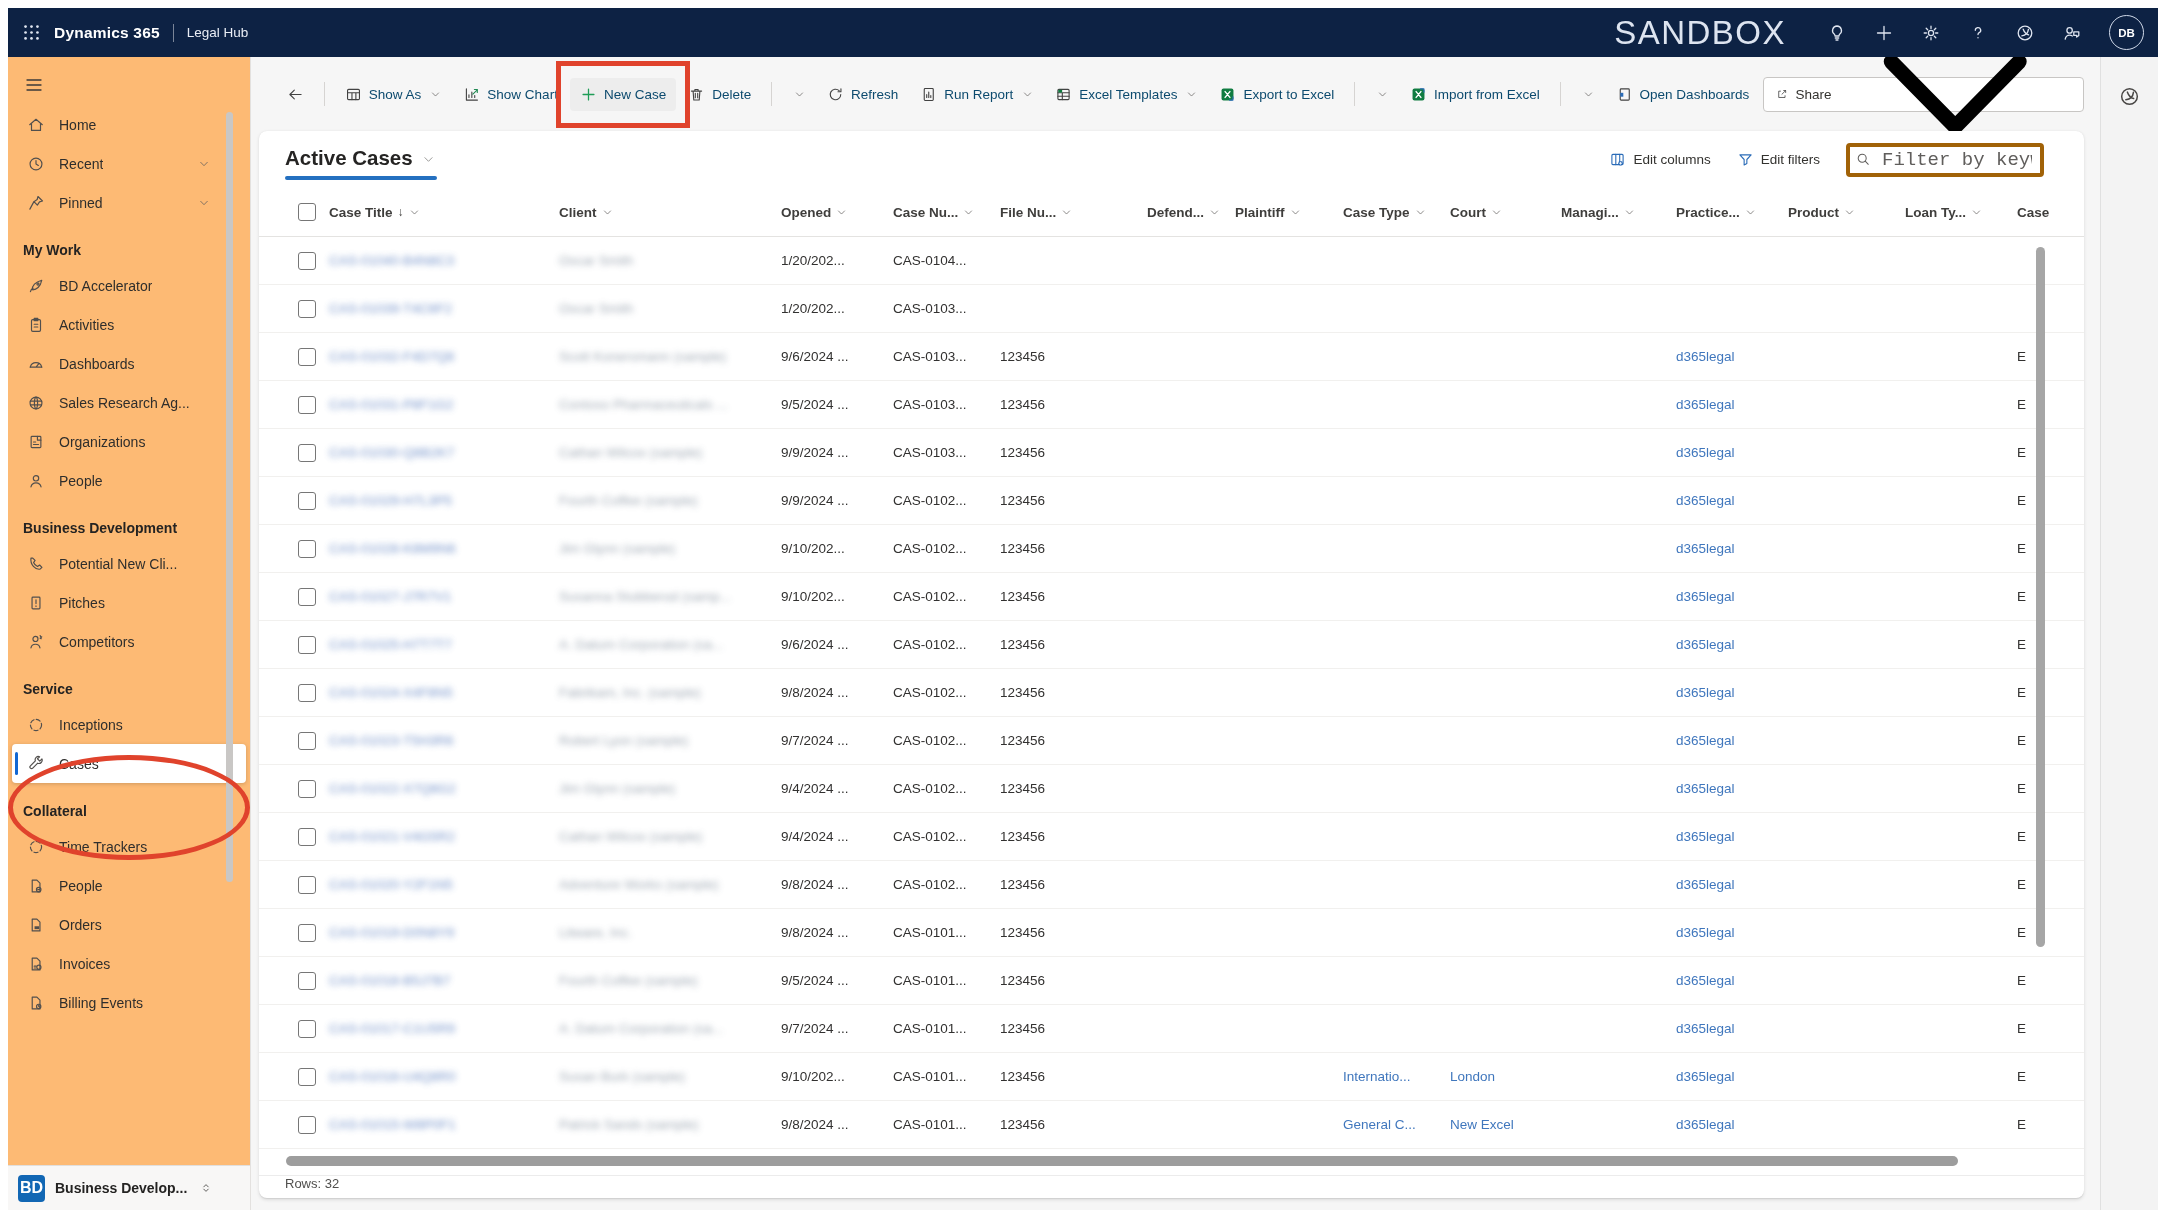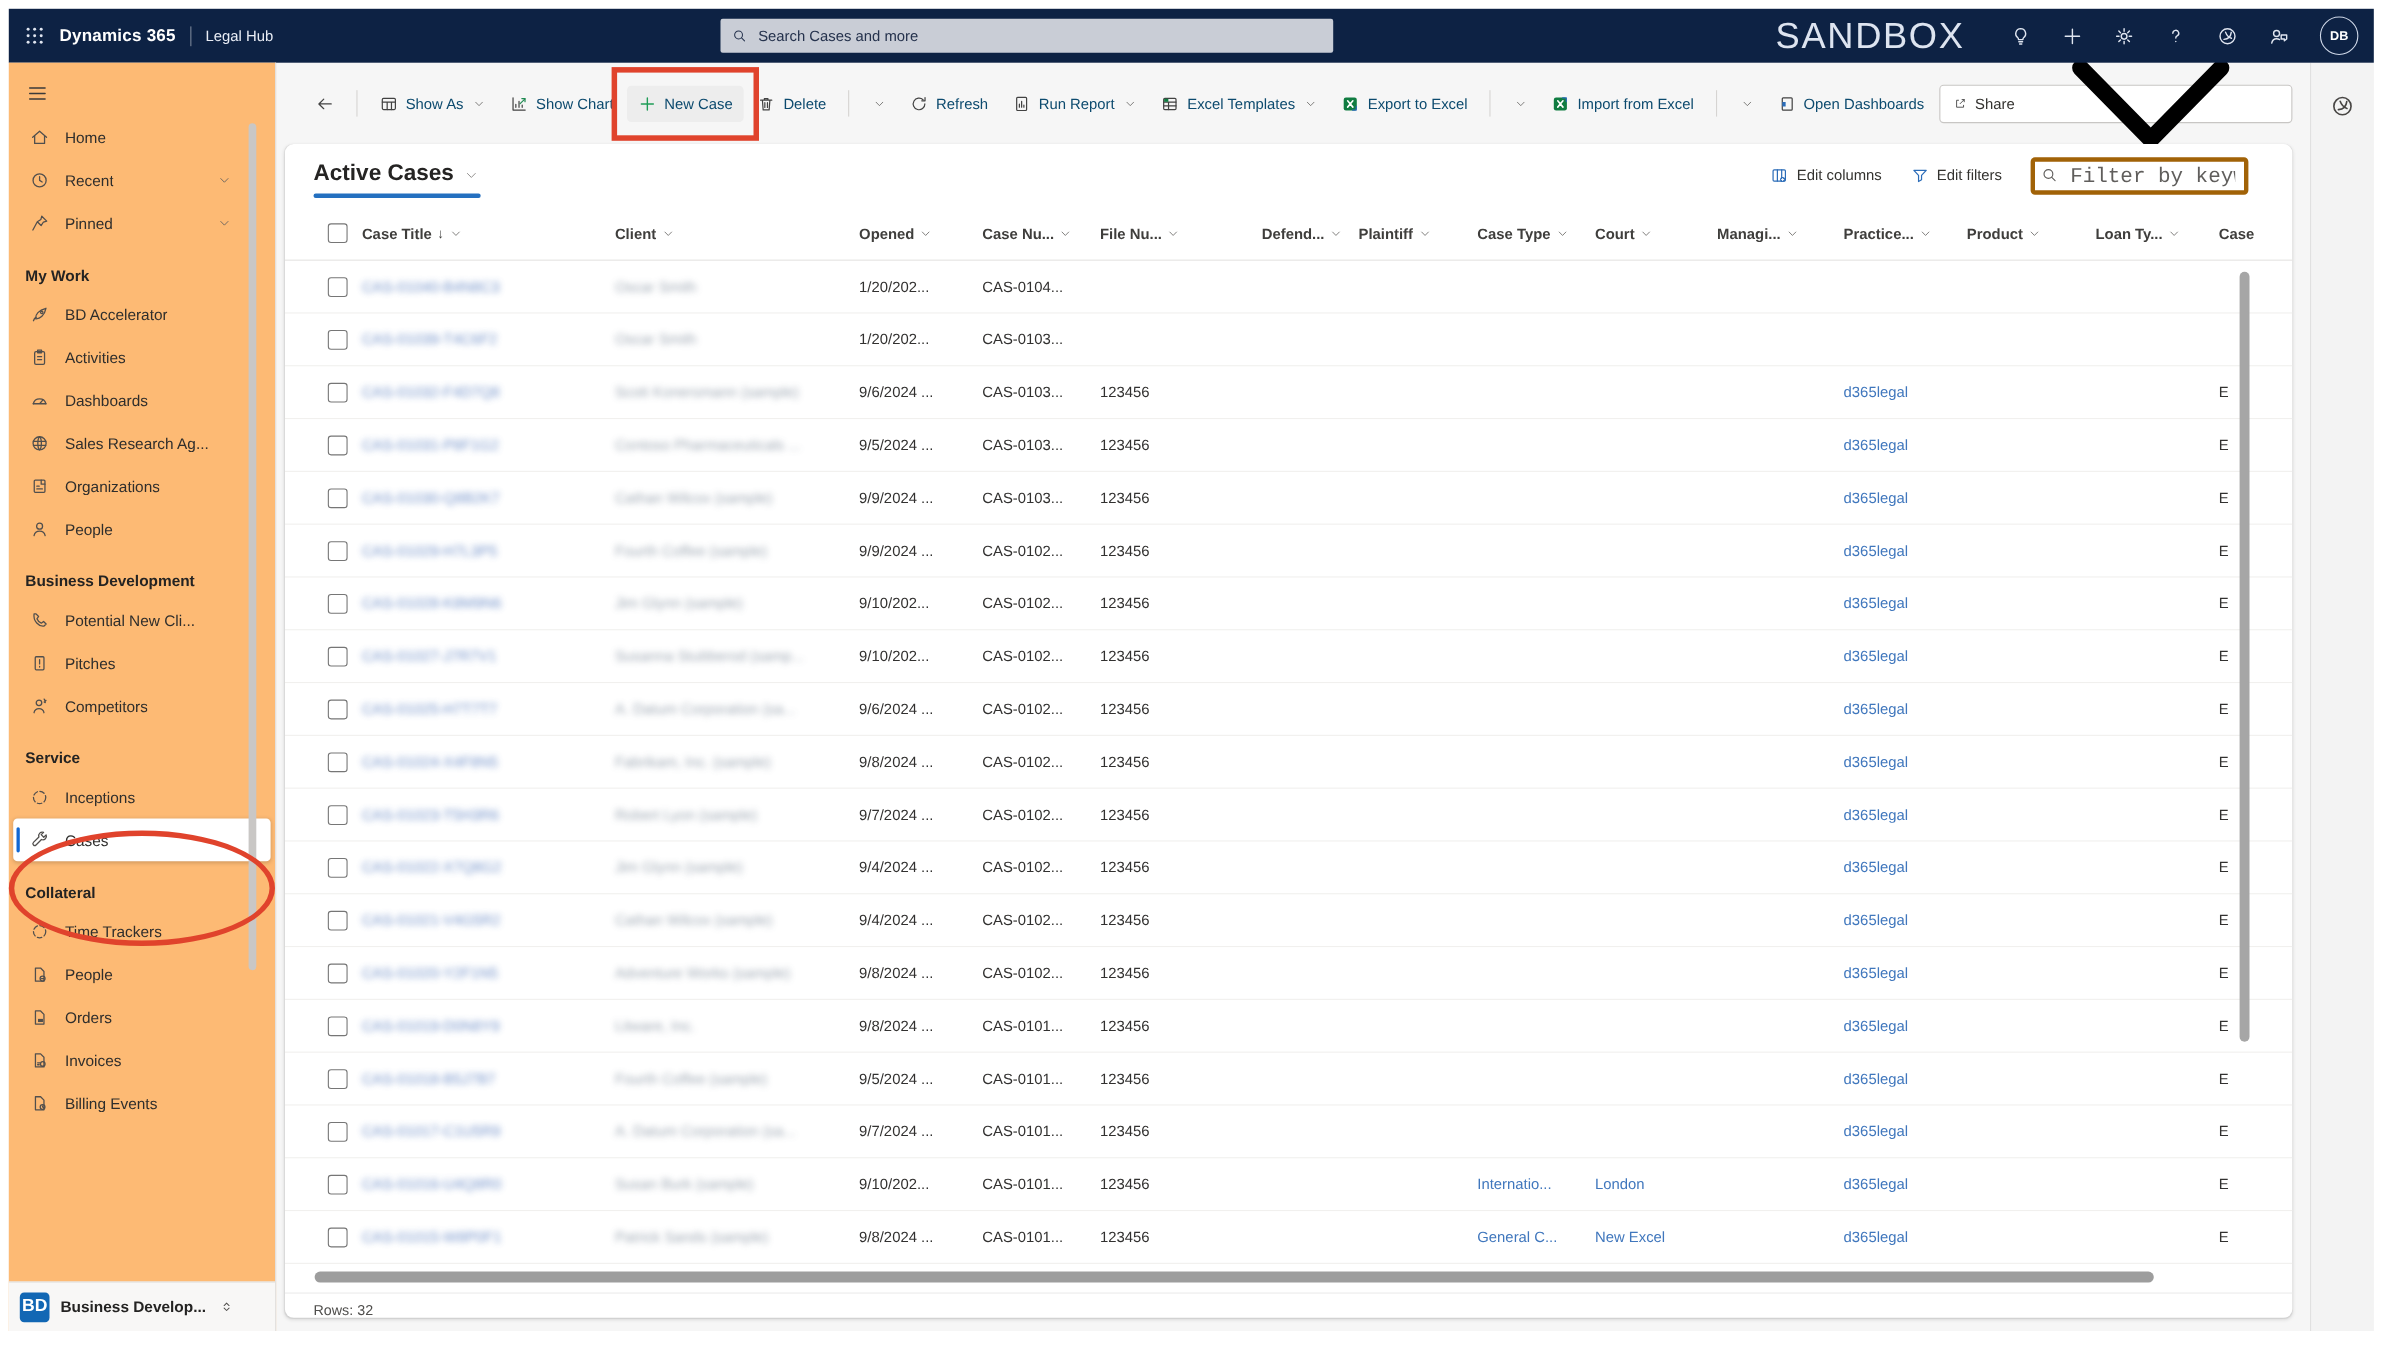--- a/index.html
+++ b/index.html
@@ -73,21 +73,21 @@
   .grid-row.data{height:47px;border-bottom:1px solid #f1f0ee;padding-left:26px;}
   .c{font-size:13.5px;color:#323130;white-space:nowrap;overflow:hidden;padding-right:10px;}
   .link{color:#4077bd;cursor:pointer;text-decoration:none;}
   .blurb{filter:blur(3px);opacity:.85;color:#5b7fc0;}
   .blurg{filter:blur(3px);opacity:.8;color:#8793a1;}
   .cb{width:18px;height:18px;border:1.5px solid #767676;border-radius:3px;background:#fff;cursor:pointer;box-sizing:border-box;}
   .cbwrap{display:flex;justify-content:center;}
   .vscroll{position:absolute;right:39px;top:116px;width:9px;height:700px;border-radius:5px;background:#a6a6a6;}
   .hscroll-zone{height:26px;position:relative;flex:0 0 auto;}
   .hscroll{position:absolute;left:27px;top:7px;width:1672px;height:10px;border-radius:5px;background:#9d9d9d;}
-  .grid-footer{border-top:1px solid #ececec;flex:1;display:flex;align-items:flex-end;padding-left:26px;font-size:13px;color:#504f4d;}
+  .grid-footer{border-top:1px solid #ececec;flex:1;display:flex;align-items:flex-start;padding-left:26px;font-size:13px;color:#504f4d;}
   
   .rail{width:57px;background:#f3f3f3;border-left:1px solid #e0e0e0;display:flex;flex-direction:column;align-items:center;padding-top:28px;flex:0 0 auto;}
   .rail-ic{width:23px;height:23px;color:#484644;cursor:pointer;}
   
   .anno{position:absolute;border:5px solid #e0432c;pointer-events:none;z-index:50;box-sizing:border-box;}
   .anno.ellipse{border-radius:50%;}
   .ic-svg{display:block;width:100%;height:100%;}
 </style>
 </head>
 <body>
@@ -108,29 +108,20 @@
               <circle cx="3" cy="17" r="1.6"></circle>
               <circle cx="10" cy="17" r="1.6"></circle>
               <circle cx="17" cy="17" r="1.6"></circle>
             </g>
           </svg>
         </span>
       </div>
     <div class="brand">Dynamics 365</div>
     <div class="tb-div"></div>
     <div class="appname">Legal Hub</div>
-    <div class="tb-search">
-      <span class="tb-ic" style="width:15px;height:15px;color:#25324d;">
-          <svg class="ic-svg" viewBox="0 0 20 20" fill="none" stroke="currentColor" stroke-width="1.3" stroke-linecap="round" stroke-linejoin="round">
-            <circle cx="9" cy="9" r="5"></circle>
-            <path d="M12.8 12.8 16.6 16.6"></path>
-          </svg>
-        </span>
-      <input type="text" placeholder="Search Cases and more" style="">
-    </div>
     <div class="tb-right">
       <div class="sandbox">SANDBOX</div>
       <span class="tb-ic">
           <svg class="ic-svg" viewBox="0 0 20 20" fill="none" stroke="currentColor" stroke-width="1.3" stroke-linecap="round" stroke-linejoin="round">
             <path d="M10 3a4.6 4.6 0 0 1 2.6 8.3c-.5.4-.6 1-.6 1.7h-4c0-.7-.1-1.3-.6-1.7A4.6 4.6 0 0 1 10 3z"></path>
             <path d="M8.3 15h3.4M9 17h2"></path>
           </svg>
         </span>
       <span class="tb-ic">
           <svg class="ic-svg" viewBox="0 0 20 20" fill="none" stroke="currentColor" stroke-width="1.3" stroke-linecap="round" stroke-linejoin="round">

